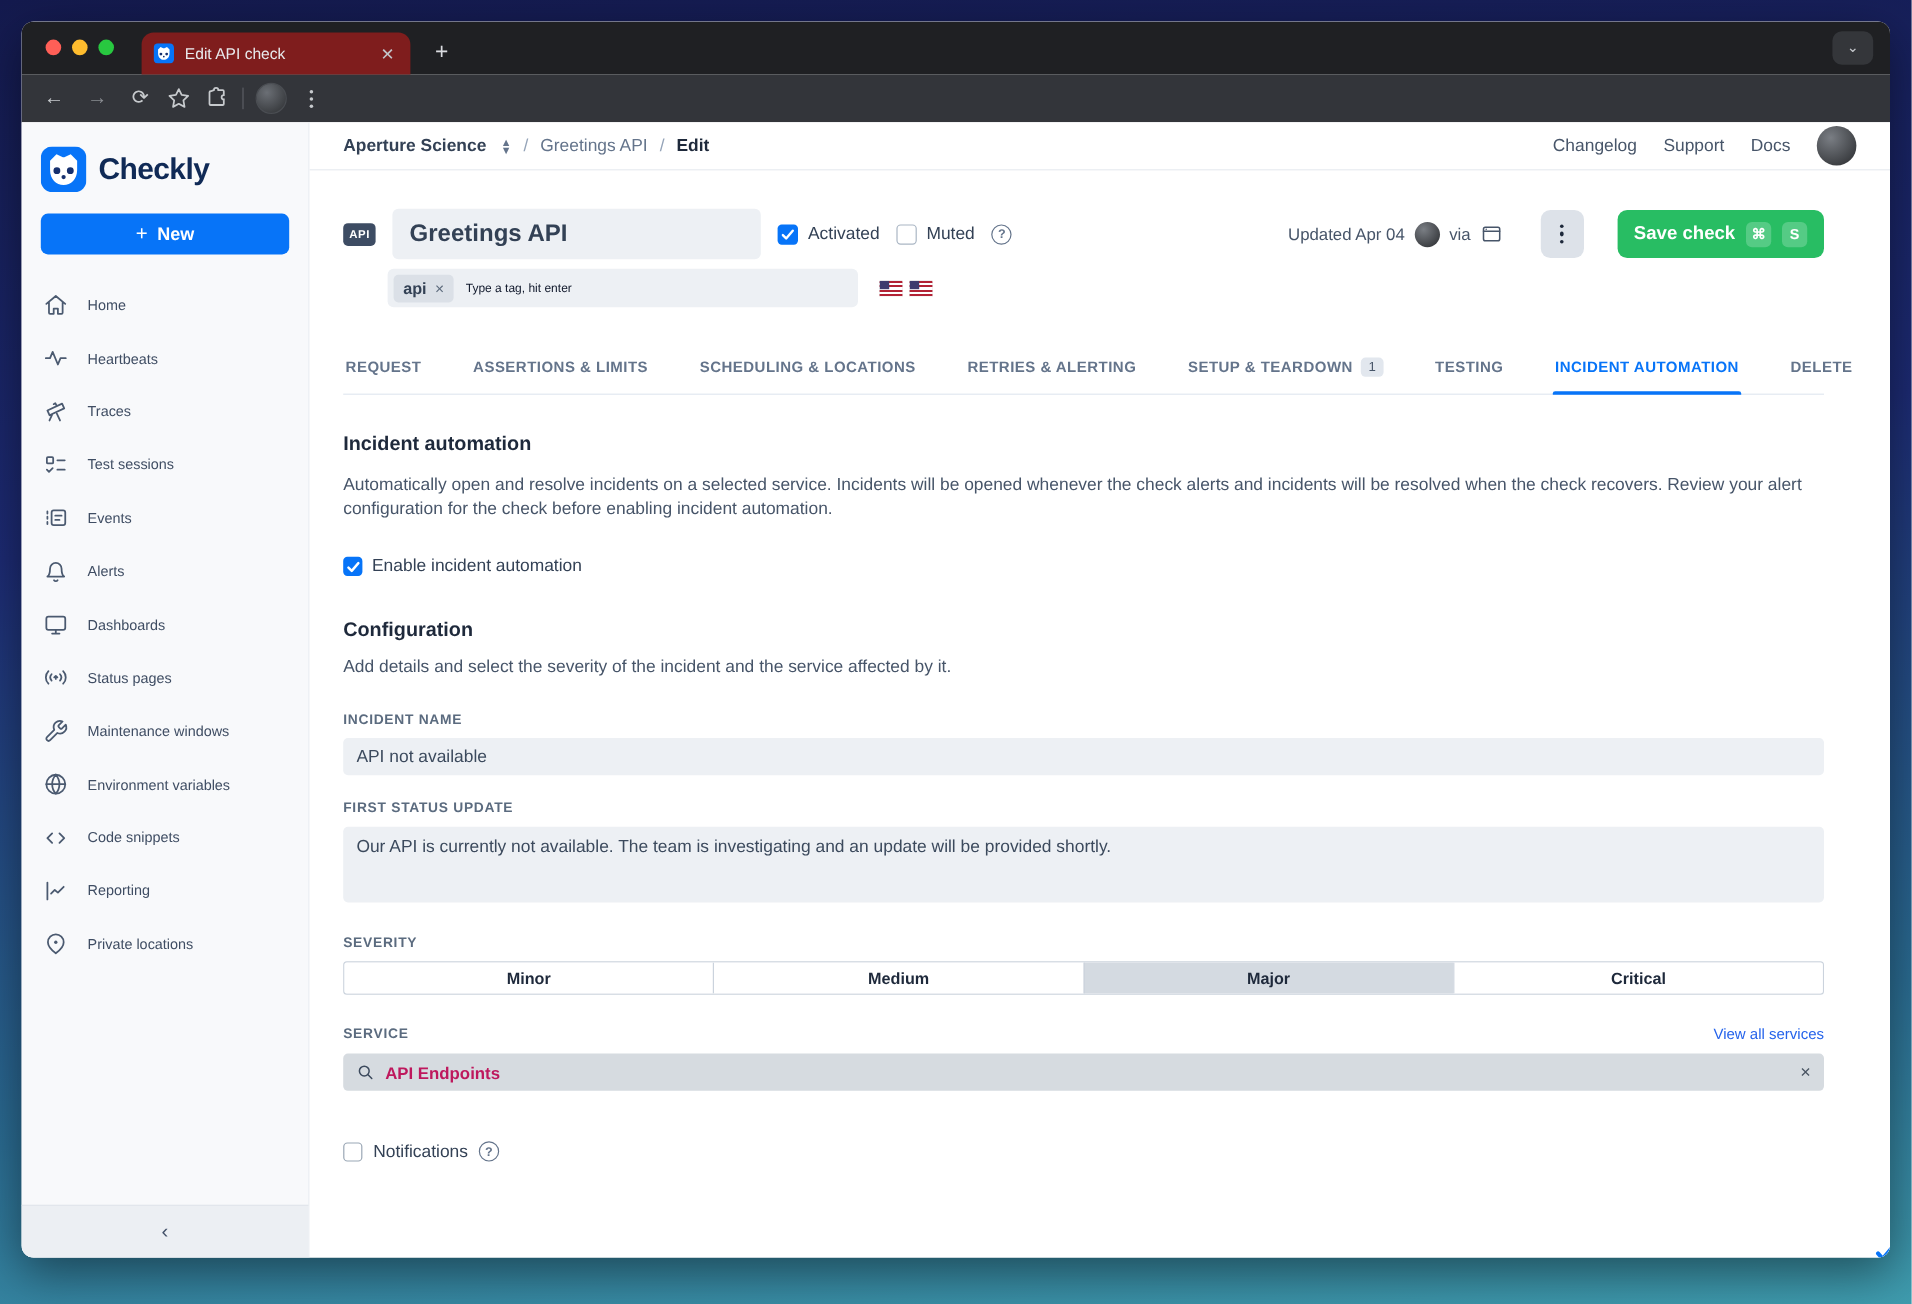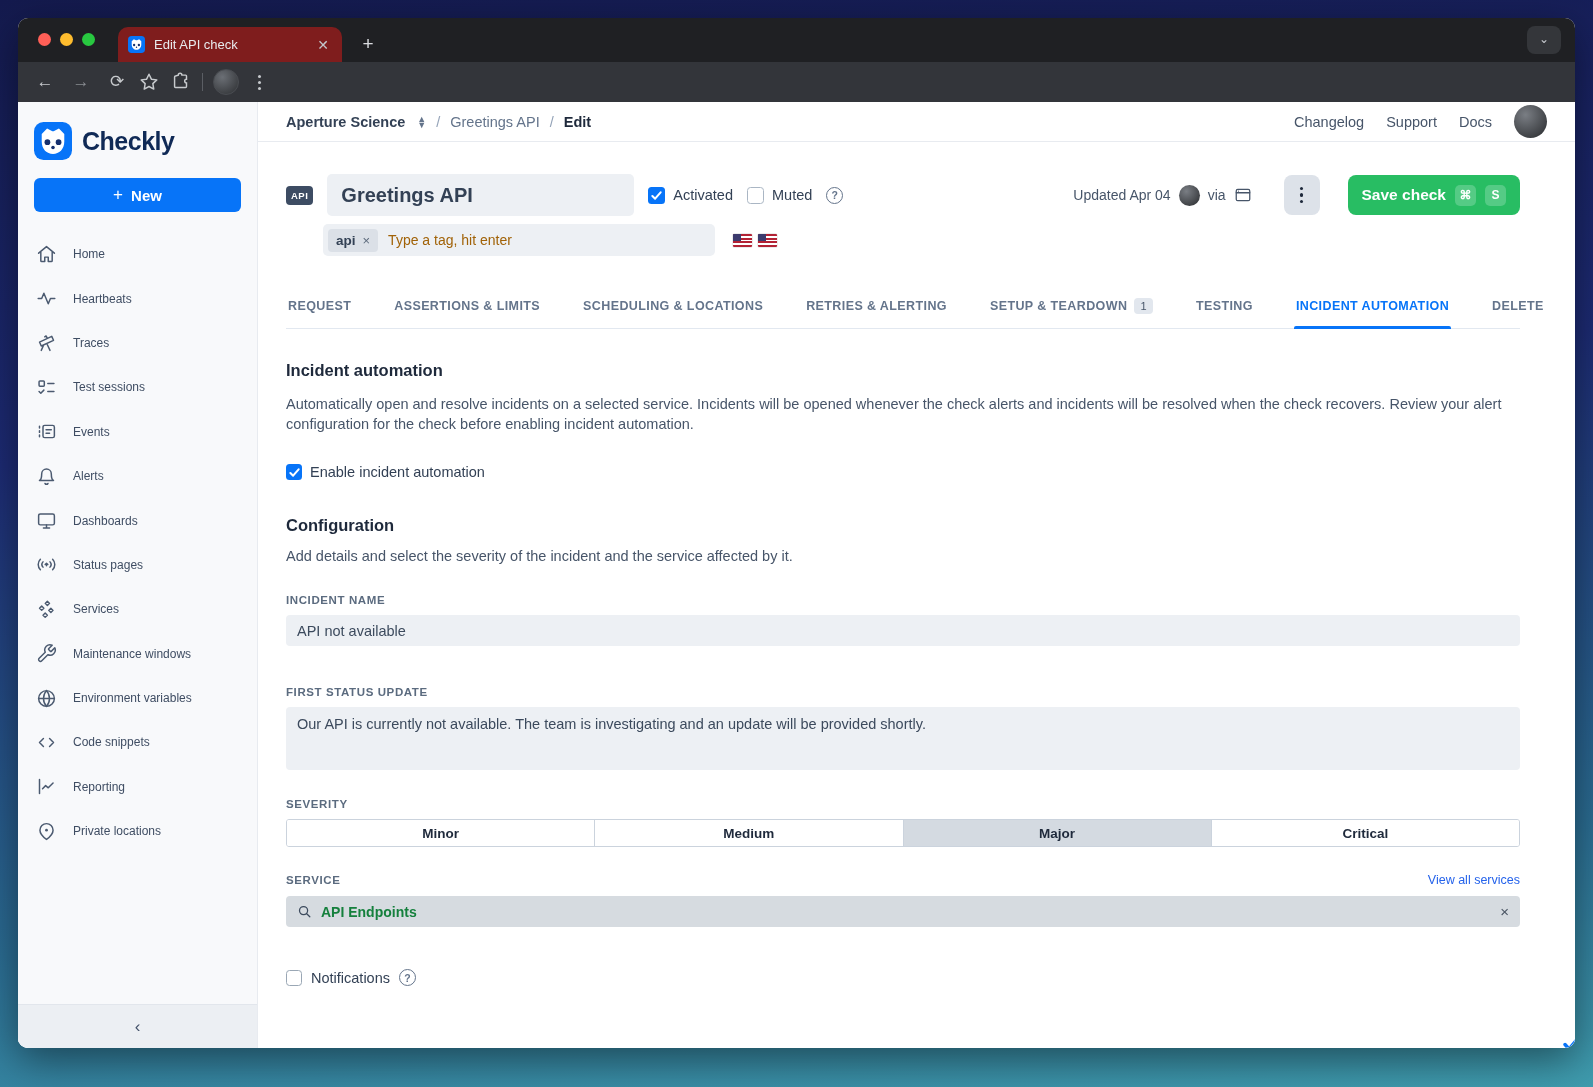--- a/index.html
+++ b/index.html
@@ -82,21 +82,21 @@
   .via-icon { width:18px; height:18px; }
   .kebabbtn { width:36px; height:40px; background:#dde2e9; border:none; border-radius:8px; display:flex; flex-direction:column; gap:3px; align-items:center; justify-content:center; cursor:pointer; margin-left:18px; }
   .kebabbtn i { width:3.5px; height:3.5px; background:#1e293b; border-radius:50%; }
   .savebtn { margin-left:14px; height:40px; background:#28bd63; color:#fff; border:none; border-radius:8px; font-family:inherit; font-size:15.5px; font-weight:bold; display:flex; align-items:center; gap:9px; padding:0 14px; cursor:pointer; }
   .key { width:21px; height:21px; background:#55cb85; border-radius:5px; font-size:12px; font-weight:bold; display:flex; align-items:center; justify-content:center; }
   
   .tagrow { display:flex; align-items:center; margin-top:8px; padding-left:37px; }
   .taginput { width:392px; height:32px; background:#edf0f4; border-radius:5px; display:flex; align-items:center; padding:0 5px; gap:10px; }
   .tagchip { background:#dbe0e7; border-radius:4px; height:23px; display:flex; align-items:center; gap:7px; padding:0 8px; font-size:13.5px; font-weight:bold; color:#334155; }
   .tagchip .x { color:#5c6a7c; font-weight:normal; font-size:13px; cursor:pointer; }
-  .tagplaceholder { color:#a16207; font-size:14px; }
+  .tagplaceholder { color:#0f172a; font-size:10px; }
   .flags { display:flex; gap:6px; margin-left:18px; }
   .flag { width:19px; height:13px; position:relative; border-radius:1px; overflow:hidden;
     background:repeating-linear-gradient(180deg,#b22234 0 1.86px,#fff 1.86px 3.72px); box-shadow:0 0 0 .5px rgba(0,0,0,.15); }
   .flag:before { content:""; position:absolute; left:0; top:0; width:8px; height:7px; background:#3c3b6e; }
   
   .tabsrow { display:flex; gap:39px; margin-top:30px; border-bottom:1px solid #e2e8f0; }
   .ptab { font-size:12.5px; font-weight:bold; letter-spacing:.4px; color:#64748b; padding:12px 2px 14px 2px; cursor:pointer; position:relative; display:flex; align-items:center; gap:7px; white-space:nowrap; }
   .ptab.active { color:#0774f8; }
   .ptab.active:after { content:""; position:absolute; left:0; right:0; bottom:-1px; height:3px; background:#0774f8; border-radius:2px 2px 0 0; }
   .tabbadge { background:#e2e7ee; color:#475569; font-size:11px; border-radius:4px; padding:2px 6px; font-weight:normal; }
@@ -108,21 +108,21 @@
   .fieldlabel { margin-top:30px; font-size:11.5px; font-weight:bold; letter-spacing:.6px; color:#5b6b7f; display:flex; align-items:center; }
   .fieldlabel .link { margin-left:auto; color:#2563eb; font-size:12.5px; font-weight:normal; letter-spacing:0; cursor:pointer; }
   .textfield { margin-top:9px; width:100%; height:31px; background:#edf0f4; border:none; border-radius:4px; font-family:inherit; font-size:14.5px; color:#3c4a5d; padding:0 11px; display:block; }
   .textarea { margin-top:9px; width:100%; height:63px; background:#edf0f4; border:none; border-radius:4px; font-family:inherit; font-size:14.5px; color:#3c4a5d; padding:9px 11px; resize:none; display:block; }
   .seg { margin-top:9px; display:flex; border:1px solid #cbd3dd; border-radius:3px; overflow:hidden; height:28px; }
   .segitem { flex:1; display:flex; align-items:center; justify-content:center; font-size:13.5px; font-weight:bold; color:#1e293b; background:#fff; cursor:pointer; border-left:1px solid #cbd3dd; }
   .segitem:first-child { border-left:none; }
   .segitem.selected { background:#d4dae1; }
   .servicefield { margin-top:9px; height:31px; background:#d6dbe0; border-radius:4px; display:flex; align-items:center; padding:0 11px; gap:9px; cursor:pointer; }
   .servicefield svg { width:15px; height:15px; flex:none; }
-  .servicetext { font-size:14px; font-weight:bold; color:#15803d; flex:1; }
+  .servicetext { font-size:14px; font-weight:bold; color:#be185d; flex:1; }
   .service-x { color:#4a5563; font-size:15px; cursor:pointer; }
   .notifrow { margin-top:42px; display:flex; align-items:center; gap:9px; }
   .box.empty.sm { width:16px; height:16px; border-color:#9aa7b5; }
 </style>
 </head>
 <body>
 
 <div class="window">
 
   <div class="tabstrip">
@@ -231,26 +231,20 @@
               <rect x="3" y="4.5" width="18" height="12.5" rx="2"></rect>
               <path d="M8.5 20.5h7M12 17v3.5"></path>
             </svg>
           <span>Dashboards</span>
         </div>
         <div class="navitem">
           <svg viewBox="0 0 24 24" fill="none" stroke-width="1.7" stroke-linecap="round" stroke-linejoin="round">
               <path d="M5 18a8.5 8.5 0 0 1 0-12M19 6a8.5 8.5 0 0 1 0 12M8 15a4.5 4.5 0 0 1 0-6M16 9a4.5 4.5 0 0 1 0 6M12 10.5l0 3M10.5 12 12 10.5 13.5 12"></path>
             </svg>
           <span>Status pages</span>
-        </div>
-        <div class="navitem">
-          <svg viewBox="0 0 24 24" fill="none" stroke-width="1.6" stroke-linejoin="round">
-              <path d="M13 2.5l2.5 2.5L13 7.5 10.5 5zM6.5 8l2.5 2.5L6.5 13 4 10.5zM17 10.5 19.5 13 17 15.5 14.5 13zM10.5 16 13 18.5 10.5 21 8 18.5z"></path>
-            </svg>
-          <span>Services</span>
         </div>
         <div class="navitem">
           <svg viewBox="0 0 24 24" fill="none" stroke-width="1.7" stroke-linecap="round" stroke-linejoin="round">
               <path d="M14.7 6.3a1 1 0 0 0 0 1.4l1.6 1.6a1 1 0 0 0 1.4 0l3.77-3.77a6 6 0 0 1-7.94 7.94l-6.91 6.91a2.12 2.12 0 0 1-3-3l6.91-6.91a6 6 0 0 1 7.94-7.94z"></path>
             </svg>
           <span>Maintenance windows</span>
         </div>
         <div class="navitem">
           <svg viewBox="0 0 24 24" fill="none" stroke-width="1.7" stroke-linecap="round">
               <circle cx="12" cy="12" r="9"></circle>
@@ -397,21 +391,21 @@
         </label>
 
         <div class="h2" style="margin-top:36px;">Configuration</div>
         <div class="cfg-para">Add details and select the severity of the incident and the service affected by it.</div>
 
         <div class="fieldlabel">
           <span>INCIDENT NAME</span>
         </div>
         <input class="textfield" value="API not available" style="">
 
-        <div class="fieldlabel" style="margin-top:40px;">
+        <div class="fieldlabel" style="margin-top:22px;">
           <span>FIRST STATUS UPDATE</span>
         </div>
         <textarea class="textarea" style="">Our API is currently not available. The team is investigating and an update will be provided shortly.</textarea>
 
         <div class="fieldlabel" style="margin-top:28px;">
           <span>SEVERITY</span>
         </div>
         <div class="seg">
           <div class="segitem">Minor</div>
           <div class="segitem">Medium</div>

